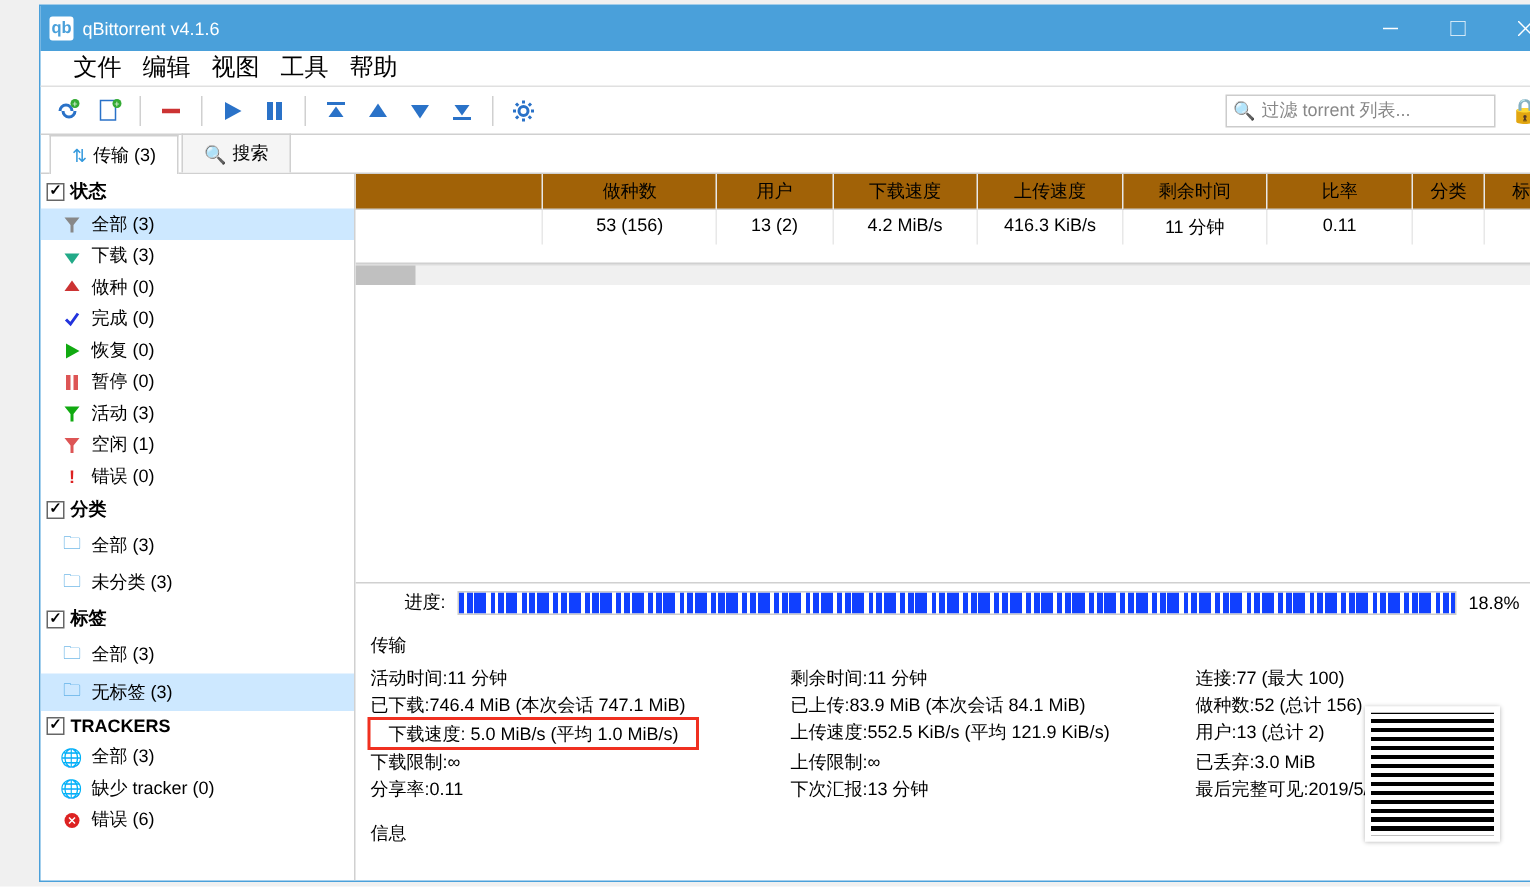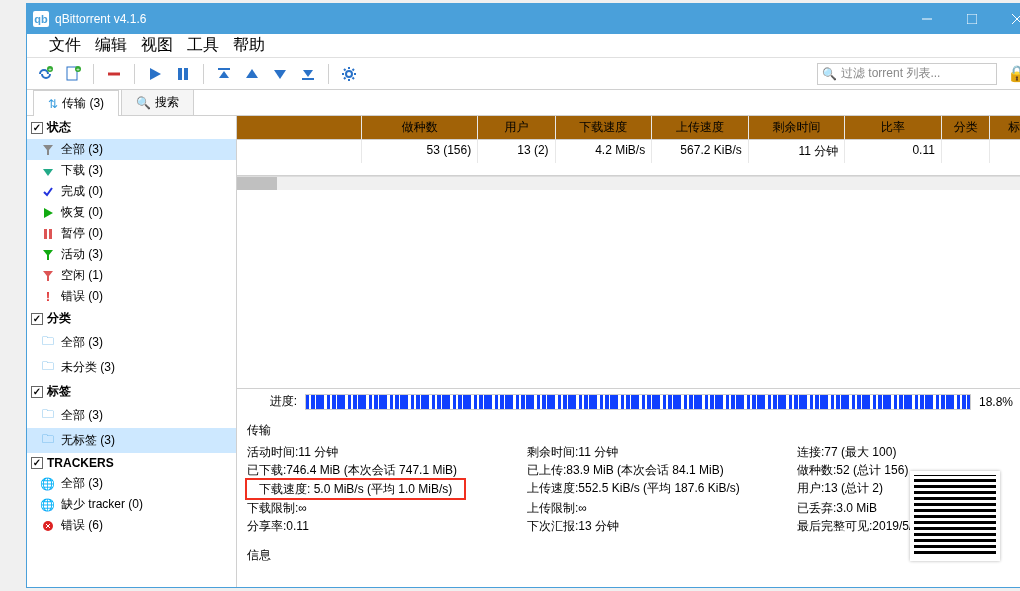--- a/index.html
+++ b/index.html
@@ -24,21 +24,21 @@
 .mainarea { flex: 1; display: flex; overflow: hidden; }
 .sidebar { width: 210px; border-right: 1px solid #d0d0d0; overflow-y: auto; font-size: 12px; }
 .sidegroup-h { display: flex; align-items: center; padding: 3px 4px; gap: 4px; font-weight: bold; }
 .sideitem { display: flex; align-items: center; padding: 2px 4px 2px 14px; gap: 6px; cursor: pointer; }
 .sideitem.sel { background: #cde8ff; }
 .sideicon { width: 14px; display: flex; justify-content: center; }
 .content { flex: 1; display: flex; flex-direction: column; overflow: hidden; }
 .gridwrap { height: 60px; border-bottom: 1px solid #d0d0d0; overflow: auto; position: relative; }
 .gridhead, .gridrow { display: flex; font-size: 12px; }
 .gridhead { position: sticky; top: 0; background: #a16207; }
-.gh, .gc { border-right: 1px solid #e8e8e8; padding: 3px 6px; text-align: right; white-space: nowrap; }
+.gh, .gc { border-right: 1px solid #e8e8e8; padding: 3px 6px; text-align: center; white-space: nowrap; }
 .gh { border-bottom: 1px solid #d0d0d0; text-align: center; }
 .c0{width:130px}.c1{width:120px}.c2{width:80px}.c3{width:100px}.c4{width:100px}.c5{width:100px}.c6{width:100px}.c7{width:50px}.c8{width:50px}
 .spacer { flex:1; }
 .details { flex: 1; border-top: 1px solid #d0d0d0; display: flex; flex-direction: column; font-size: 12px; overflow: hidden;}
 .progrow { display: flex; align-items: center; padding: 4px 10px; gap: 8px; }
 .proglabel { width: 50px; text-align: right; }
 .progbar { flex: 1; height: 16px; border: 1px solid #ccc; background: #fff; position: relative; overflow: hidden;}
 .progbar.pieces { background: repeating-linear-gradient(90deg, #1040ff 0 3px, #fff 3px 5px, #1040ff 5px 9px, #fff 9px 10px, #1040ff 10px 18px, #fff 18px 21px); }
 .progbar.avail { background: #1040ff; }
 .progval { width: 50px; }
@@ -189,20 +189,28 @@
           <span class="sideicon">
             <svg width="12" height="12">
               <polygon points="6,11 1,4 11,4" fill="#2a8"></polygon>
             </svg>
           </span>
           <span>下载 (3)</span>
         </div>
         <div class="sideitem ">
           <span class="sideicon">
             <svg width="12" height="12">
+              <polygon points="6,1 11,8 1,8" fill="#c33"></polygon>
+            </svg>
+          </span>
+          <span>做种 (0)</span>
+        </div>
+        <div class="sideitem ">
+          <span class="sideicon">
+            <svg width="12" height="12">
               <path d="M2 6l3 3 5-7" stroke="#23d" stroke-width="2" fill="none"></path>
             </svg>
           </span>
           <span>完成 (0)</span>
         </div>
         <div class="sideitem ">
           <span class="sideicon">
             <svg width="12" height="12">
               <polygon points="2,1 11,6 2,11" fill="#1a1"></polygon>
             </svg>
@@ -309,21 +317,21 @@
             <div class="gh c5">剩余时间</div>
             <div class="gh c6">比率</div>
             <div class="gh c7">分类</div>
             <div class="gh c8">标</div>
           </div>
         <div class="gridrow" id="gridrow">
             <div class="gc c0"></div>
             <div class="gc c1">53 (156)</div>
             <div class="gc c2">13 (2)</div>
             <div class="gc c3">4.2 MiB/s</div>
-            <div class="gc c4">567.2 KiB/s</div>
+            <div class="gc c4">416.3 KiB/s</div>
             <div class="gc c5">11 分钟</div>
             <div class="gc c6">0.11</div>
             <div class="gc c7"></div>
             <div class="gc c8"></div>
           </div>
       </div>
       <div class="scrollhint"></div>
       <div class="spacer"></div>
 
       <div class="details">
@@ -357,21 +365,21 @@
               </div>
               <div class="kv">
                 <span class="k">做种数:</span>
                 <span> 52 (总计 156)</span>
               </div>
               <div class="kv">
                 <span class="redbox"><span class="k">下载速度:</span><span> 5.0 MiB/s (平均 1.0 MiB/s)</span></span>
               </div>
               <div class="kv">
                 <span class="k">上传速度:</span>
-                <span> 552.5 KiB/s (平均 187.6 KiB/s)</span>
+                <span> 552.5 KiB/s (平均 121.9 KiB/s)</span>
               </div>
               <div class="kv">
                 <span class="k">用户:</span>
                 <span> 13 (总计 2)</span>
               </div>
               <div class="kv">
                 <span class="k">下载限制:</span>
                 <span> ∞</span>
               </div>
               <div class="kv">

